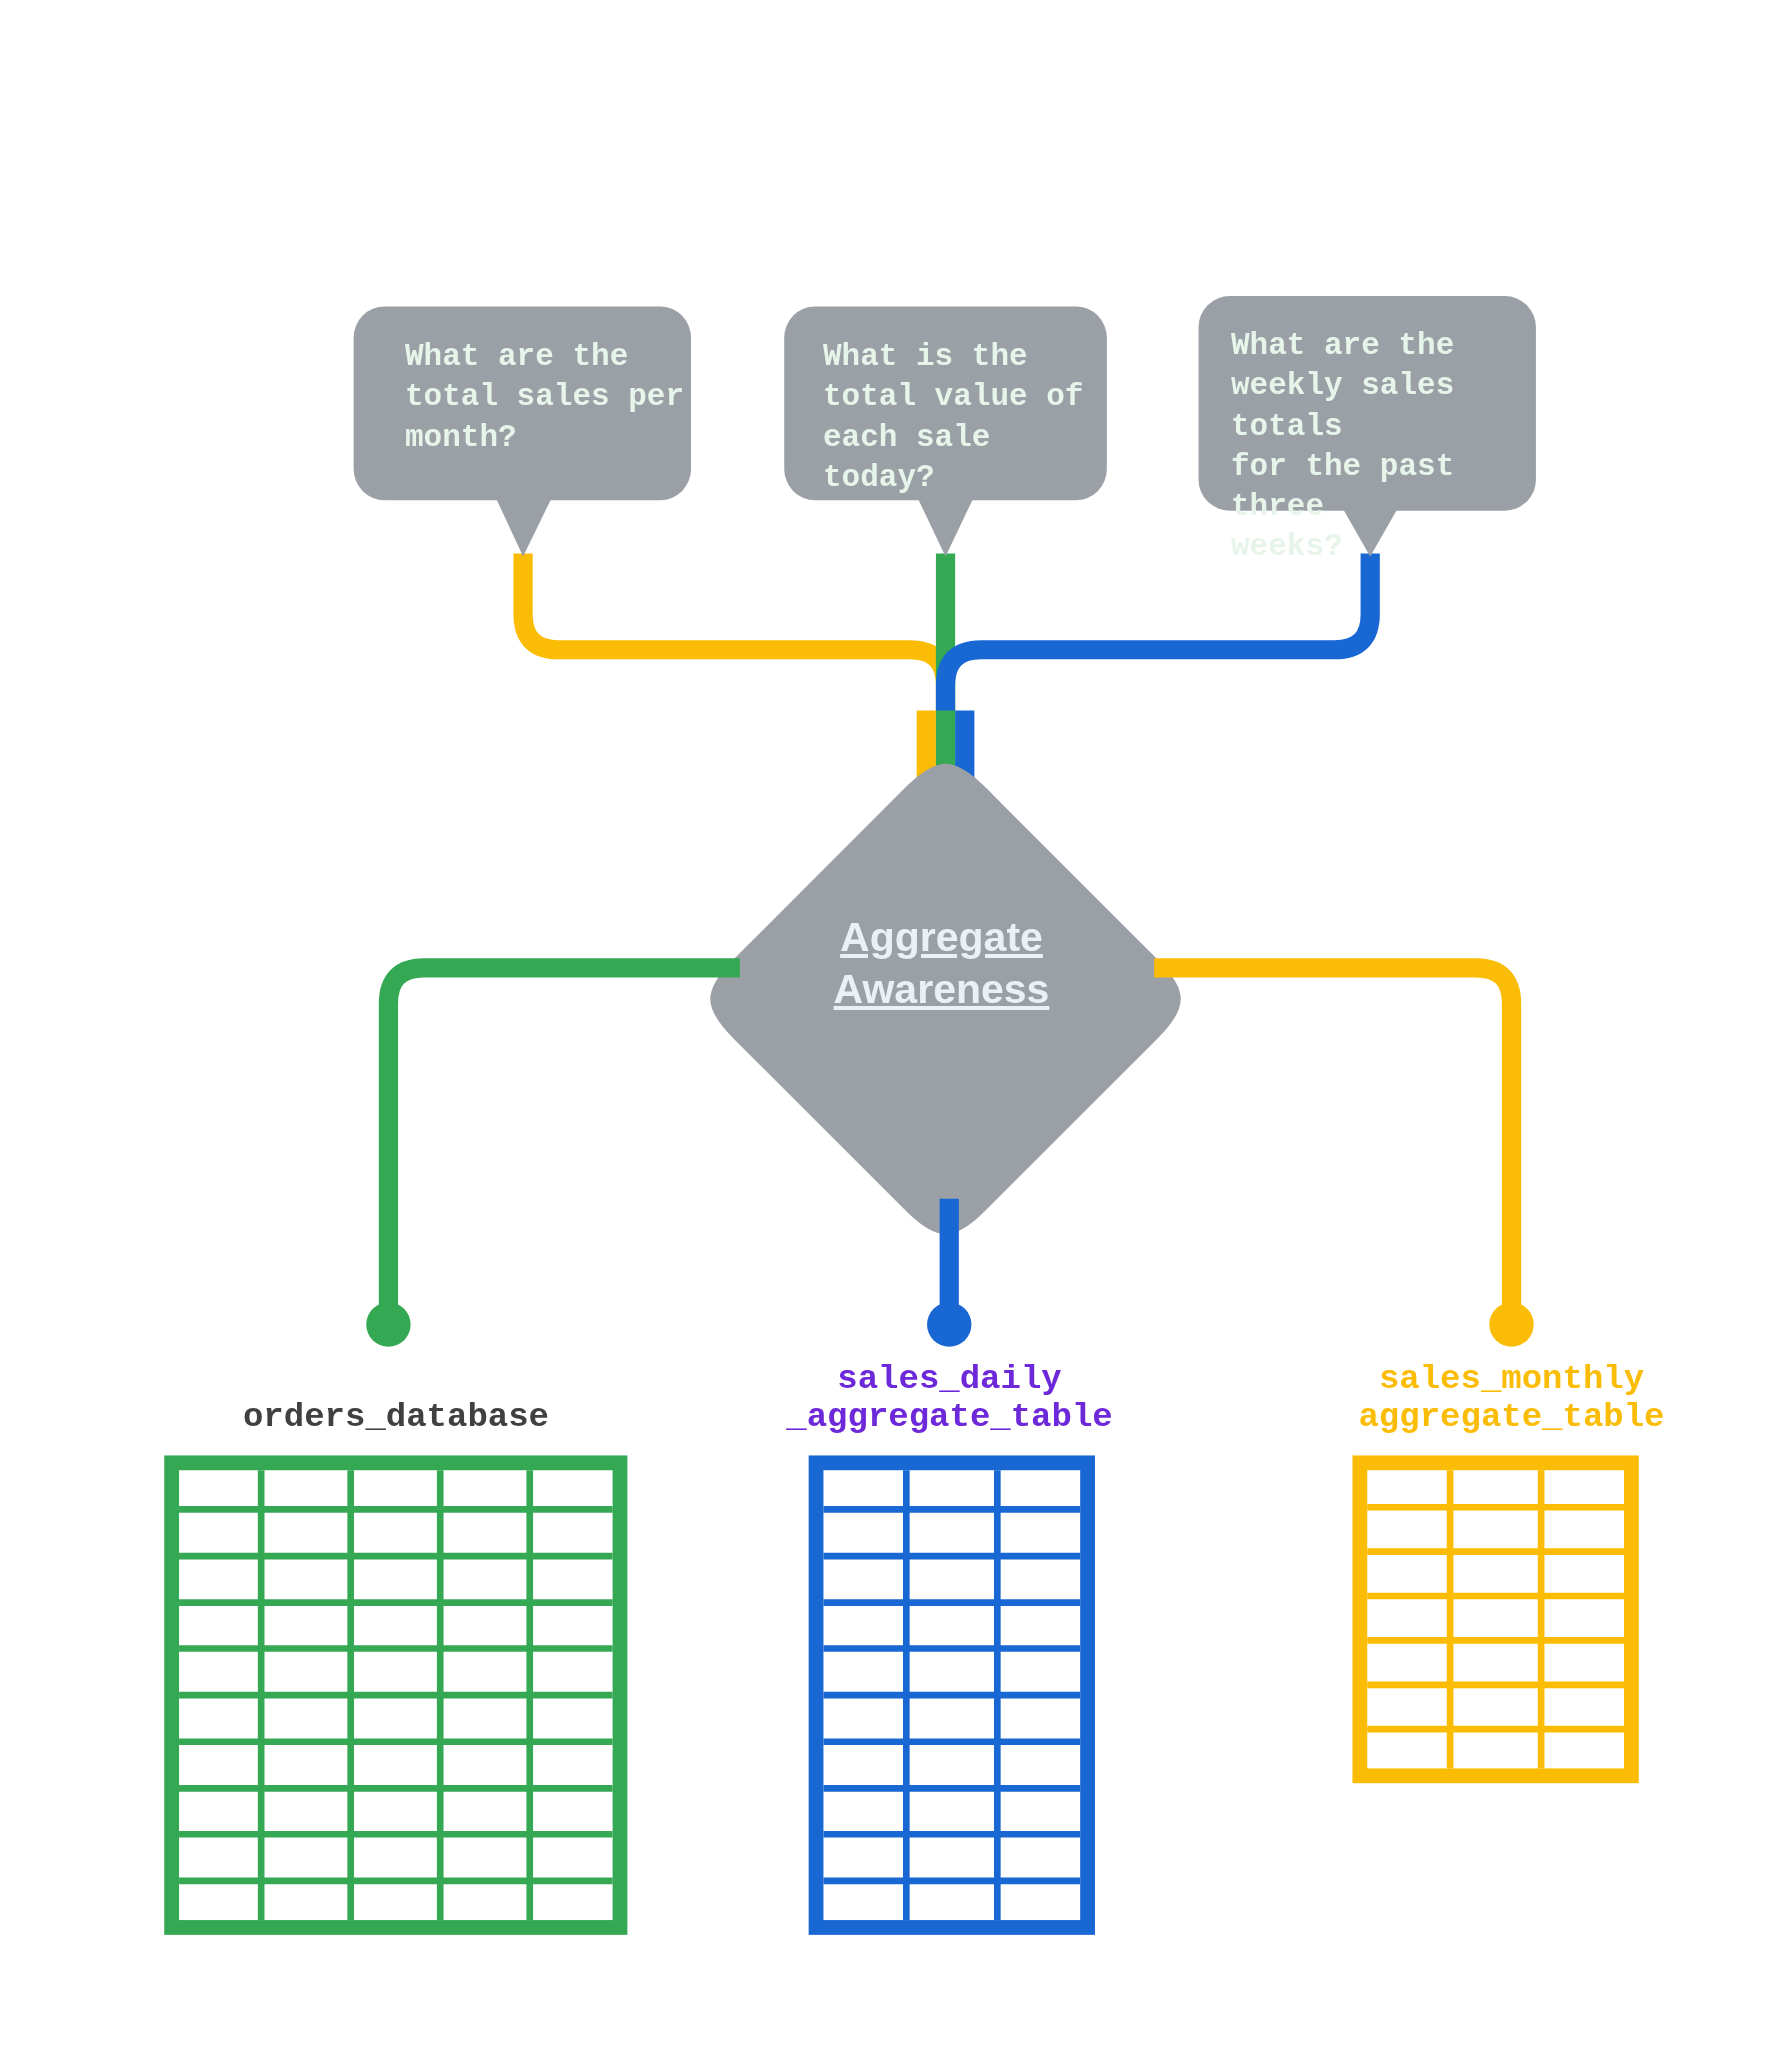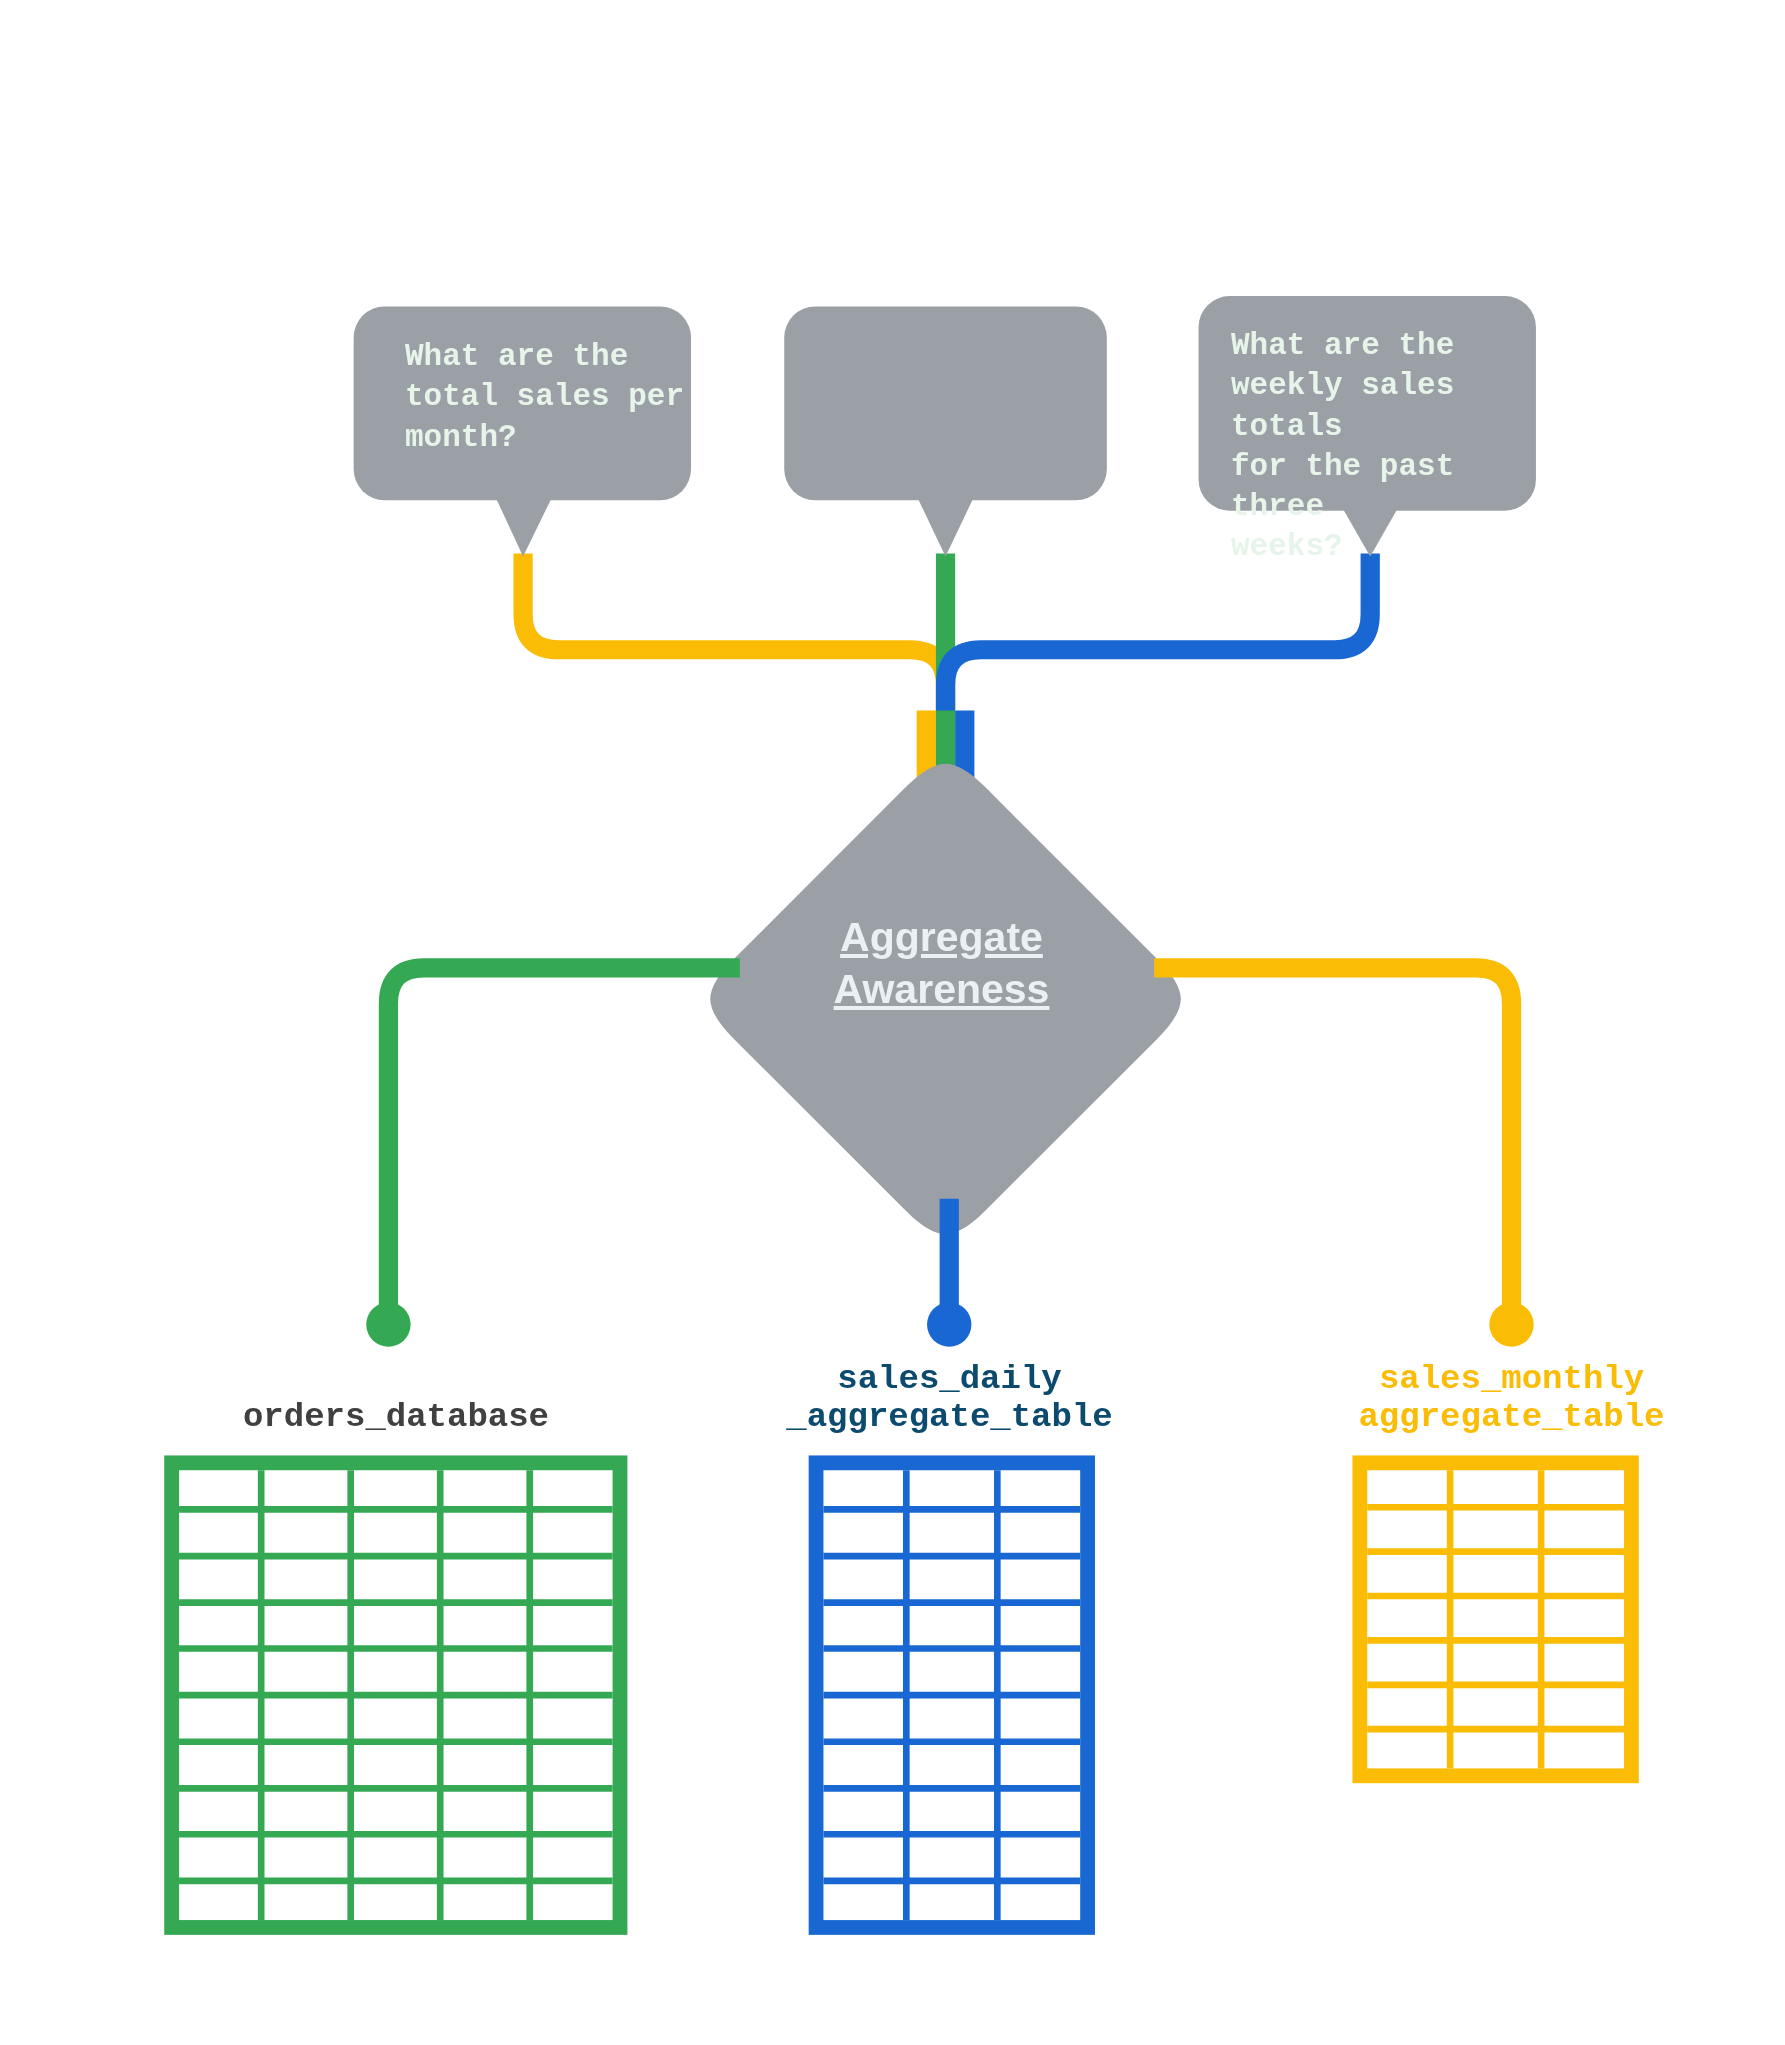--- a/index.html
+++ b/index.html
@@ -147,31 +147,34 @@
       <line x1="1848" y1="2277" x2="2195" y2="2277" stroke="#FBBC05" stroke-width="9"></line>
       <line x1="1848" y1="2337" x2="2195" y2="2337" stroke="#FBBC05" stroke-width="9"></line>
     </g>
 
   </svg>
 
   <div class="bubble-text" style="left:405px; top:337px; width:296px;">What are the
 total sales per
 month?</div>
 
+  <div class="bubble-text" style="left:823px; top:337px; width:296px;">What is the
+total value of
+each sale today?</div>
 
   <div class="bubble-text" style="left:1231px; top:326px; width:318px;">What are the
 weekly sales totals
 for the past three
 weeks?</div>
 
   <div class="diamond-label" style="left:753px; top:911px; width:377px;">Aggregate
 Awareness</div>
 
   <div class="table-caption" style="left:189px; top:1398px; width:414px; color:#404040;">orders_database</div>
 
-  <div class="table-caption" style="left:747px; top:1360px; width:405px; color:#0c4a6e;">sales_daily
+  <div class="table-caption" style="left:747px; top:1360px; width:405px; color:#6d28d9;">sales_daily
 _aggregate_table</div>
 
   <div class="table-caption" style="left:1309px; top:1360px; width:405px; color:#FBBC05;">sales_monthly
 aggregate_table</div>
 
 </div>
 
 
 </body></html>

